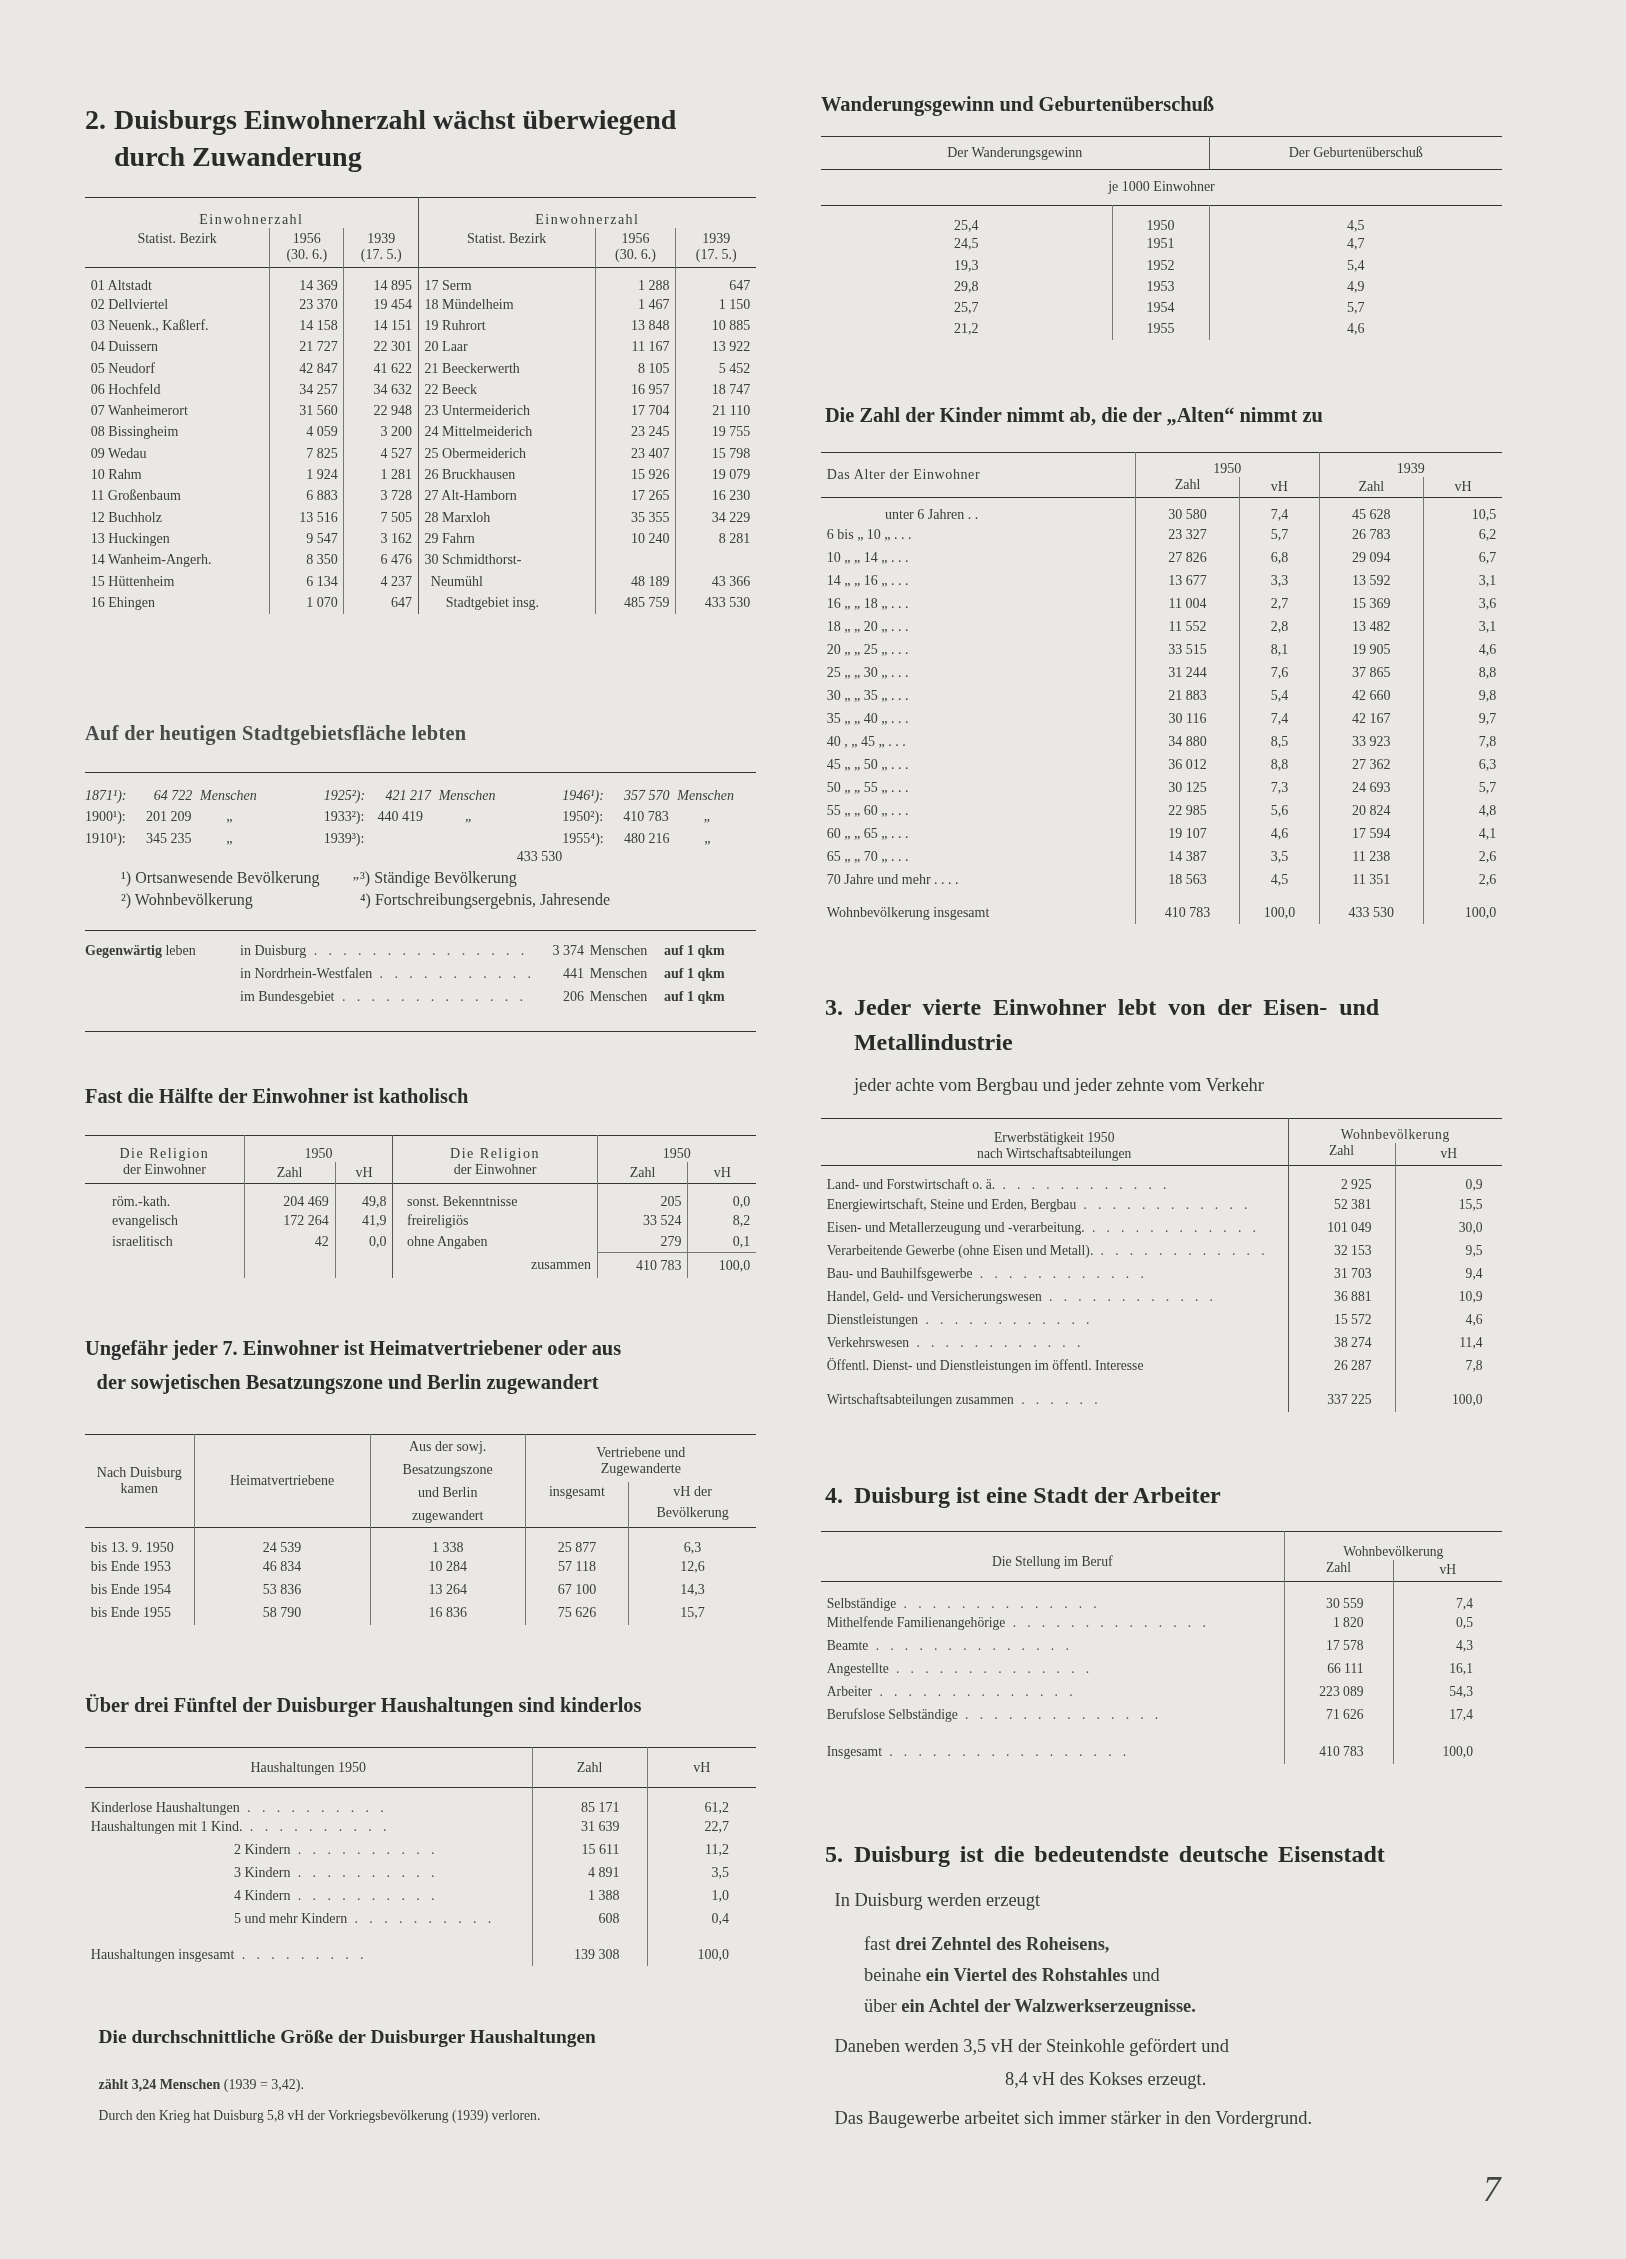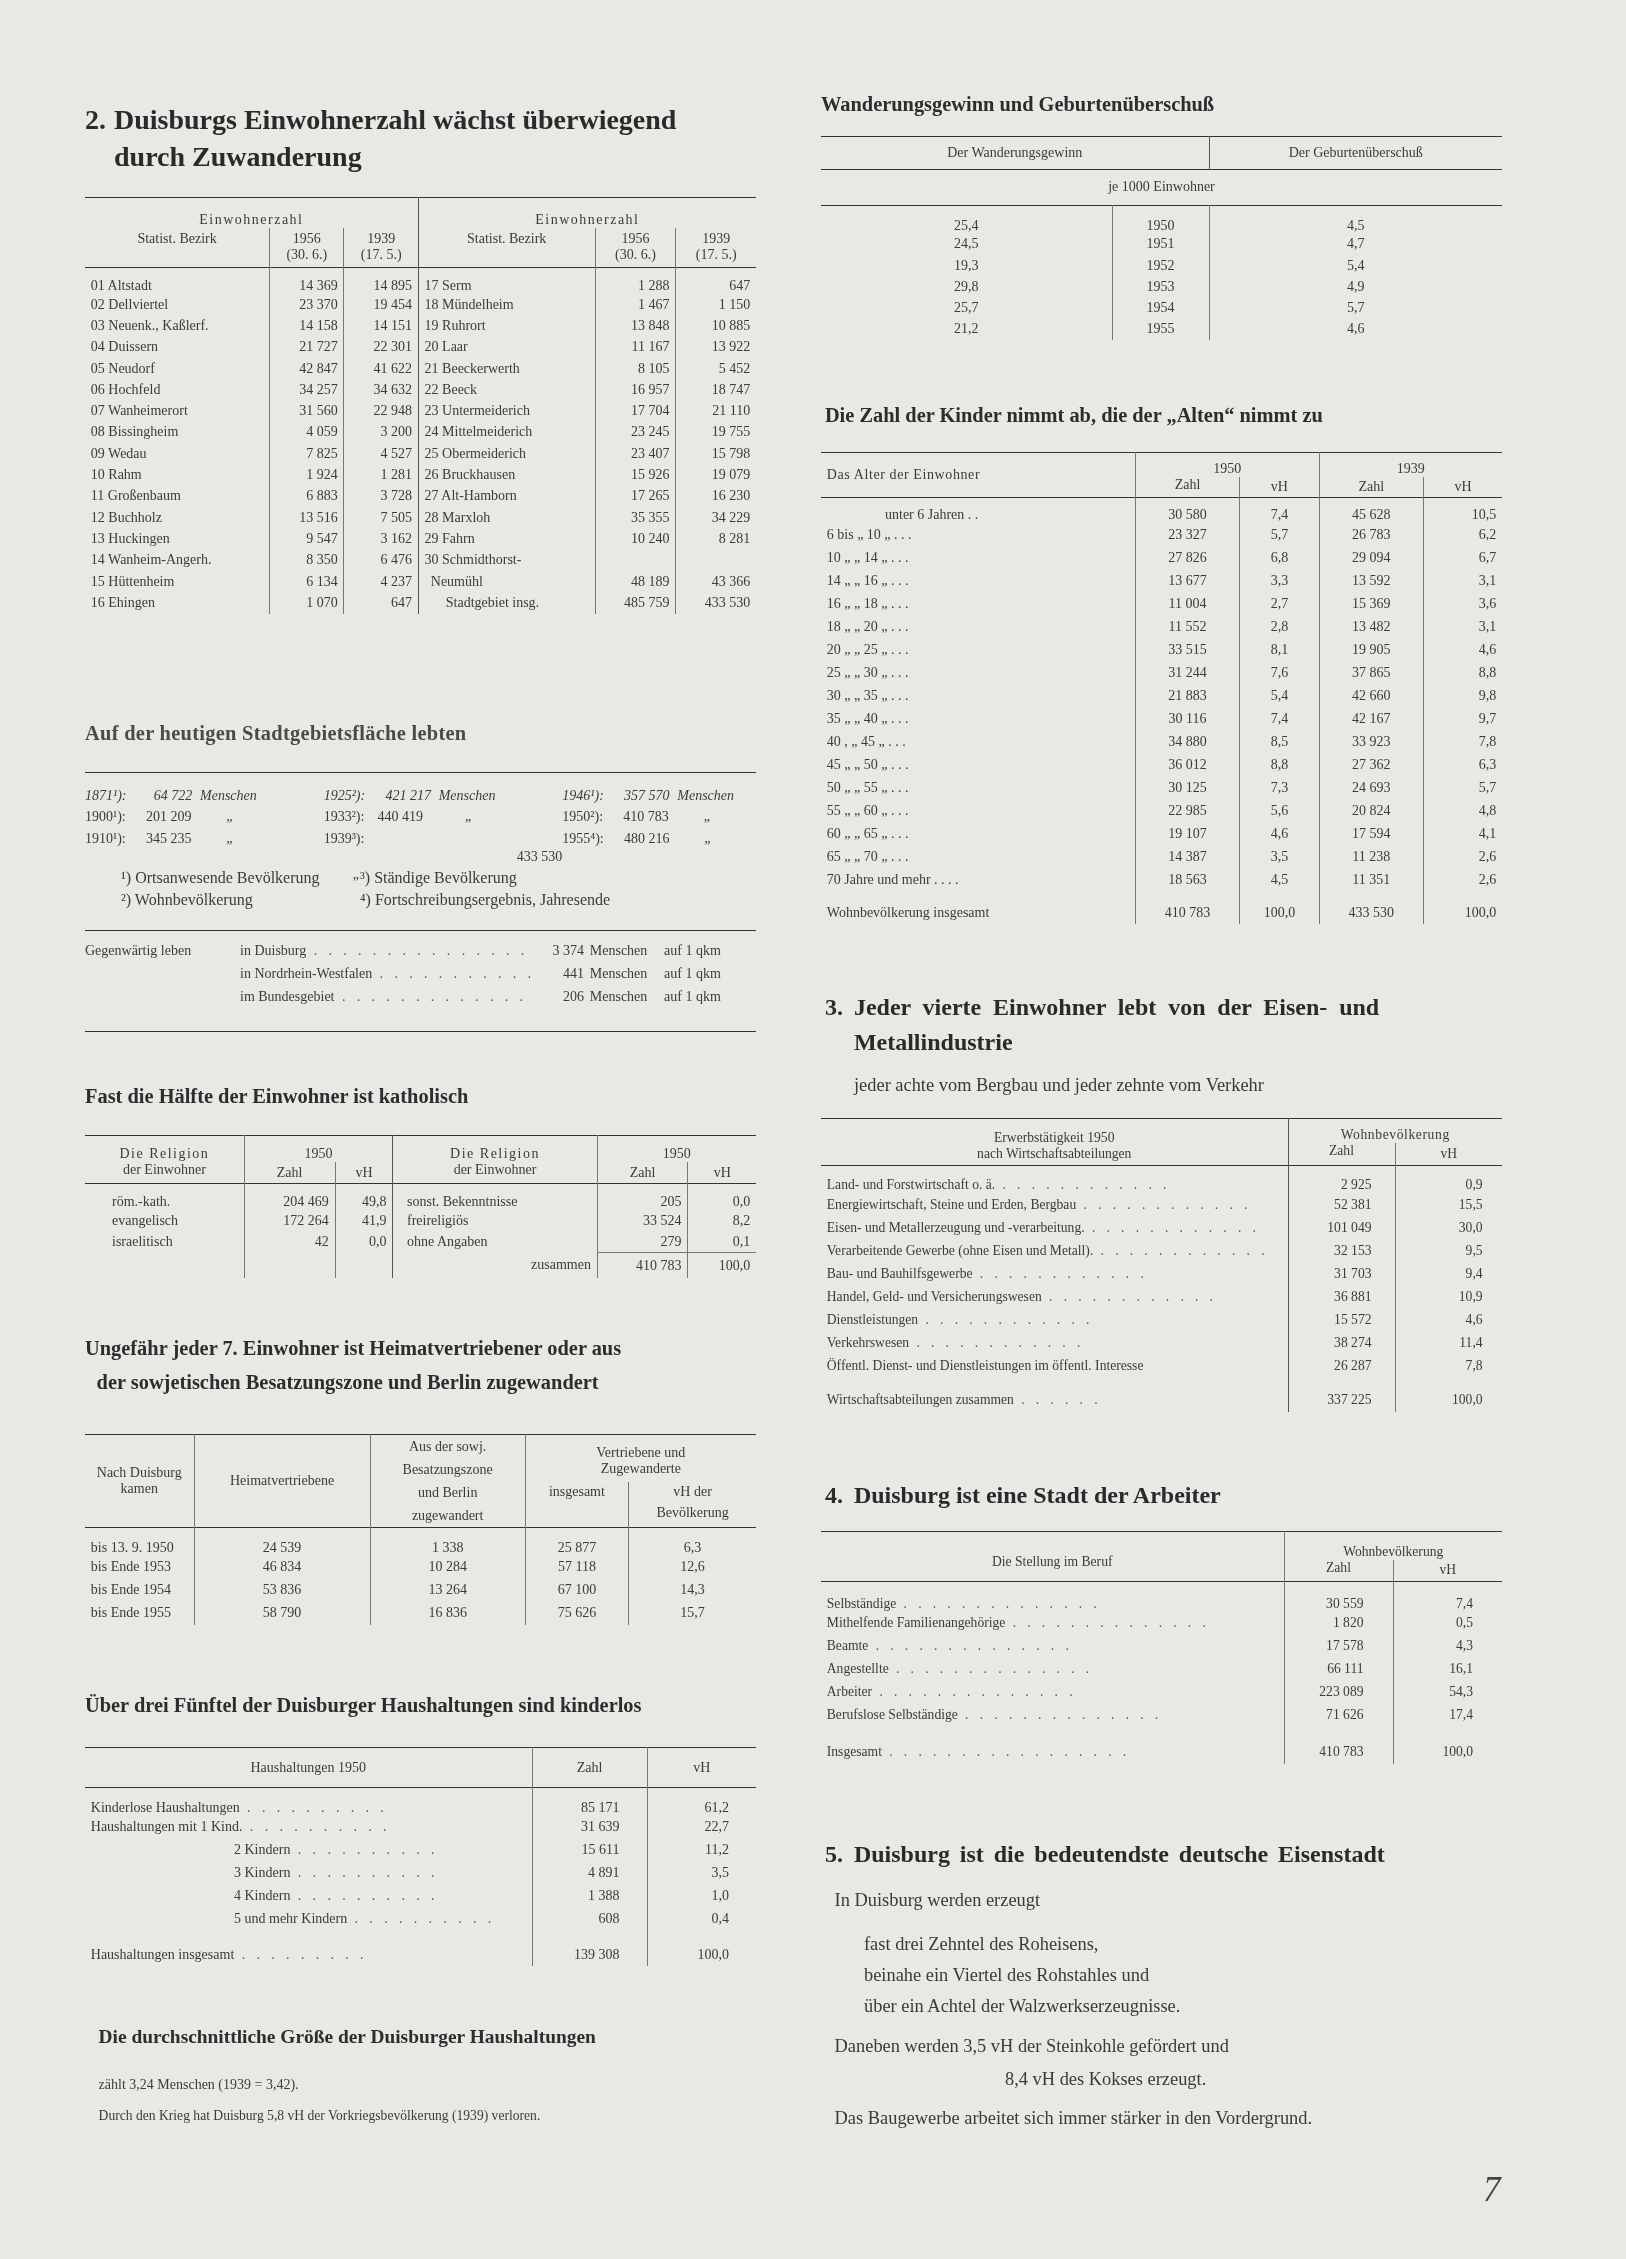--- a/index.html
+++ b/index.html
@@ -29,21 +29,21 @@
   .l { text-align: left; }
   .bt { border-top: 1.9px solid #333; }
   .bb { border-bottom: 1.9px solid #333; }
   .vl { border-left: 1.5px solid #555; }
   .vl1 { border-left: 1px solid #777; }
   .spaced { letter-spacing: 1.5px; }
   .dots { color: #555; letter-spacing: 3.9px; }
 
   .rule { border-top: 1.9px solid #333; height: 0; }
   .pageno { position: absolute; left: 1483px; top: 2170px; font-size: 35px; font-style: italic; color: #444; }
-  b { font-weight: normal; }
+  b { font-weight: bold; }
 </style>
 </head>
 <body>
 
 <div id="left" class="col">
 
   <div class="h-big" style="position:absolute; top:101px; left:0; width:679px;">
     <span class="num">2.</span><span>Duisburgs Einwohnerzahl wächst überwiegend</span>
     <span class="cont">durch Zuwanderung</span>
   </div>

